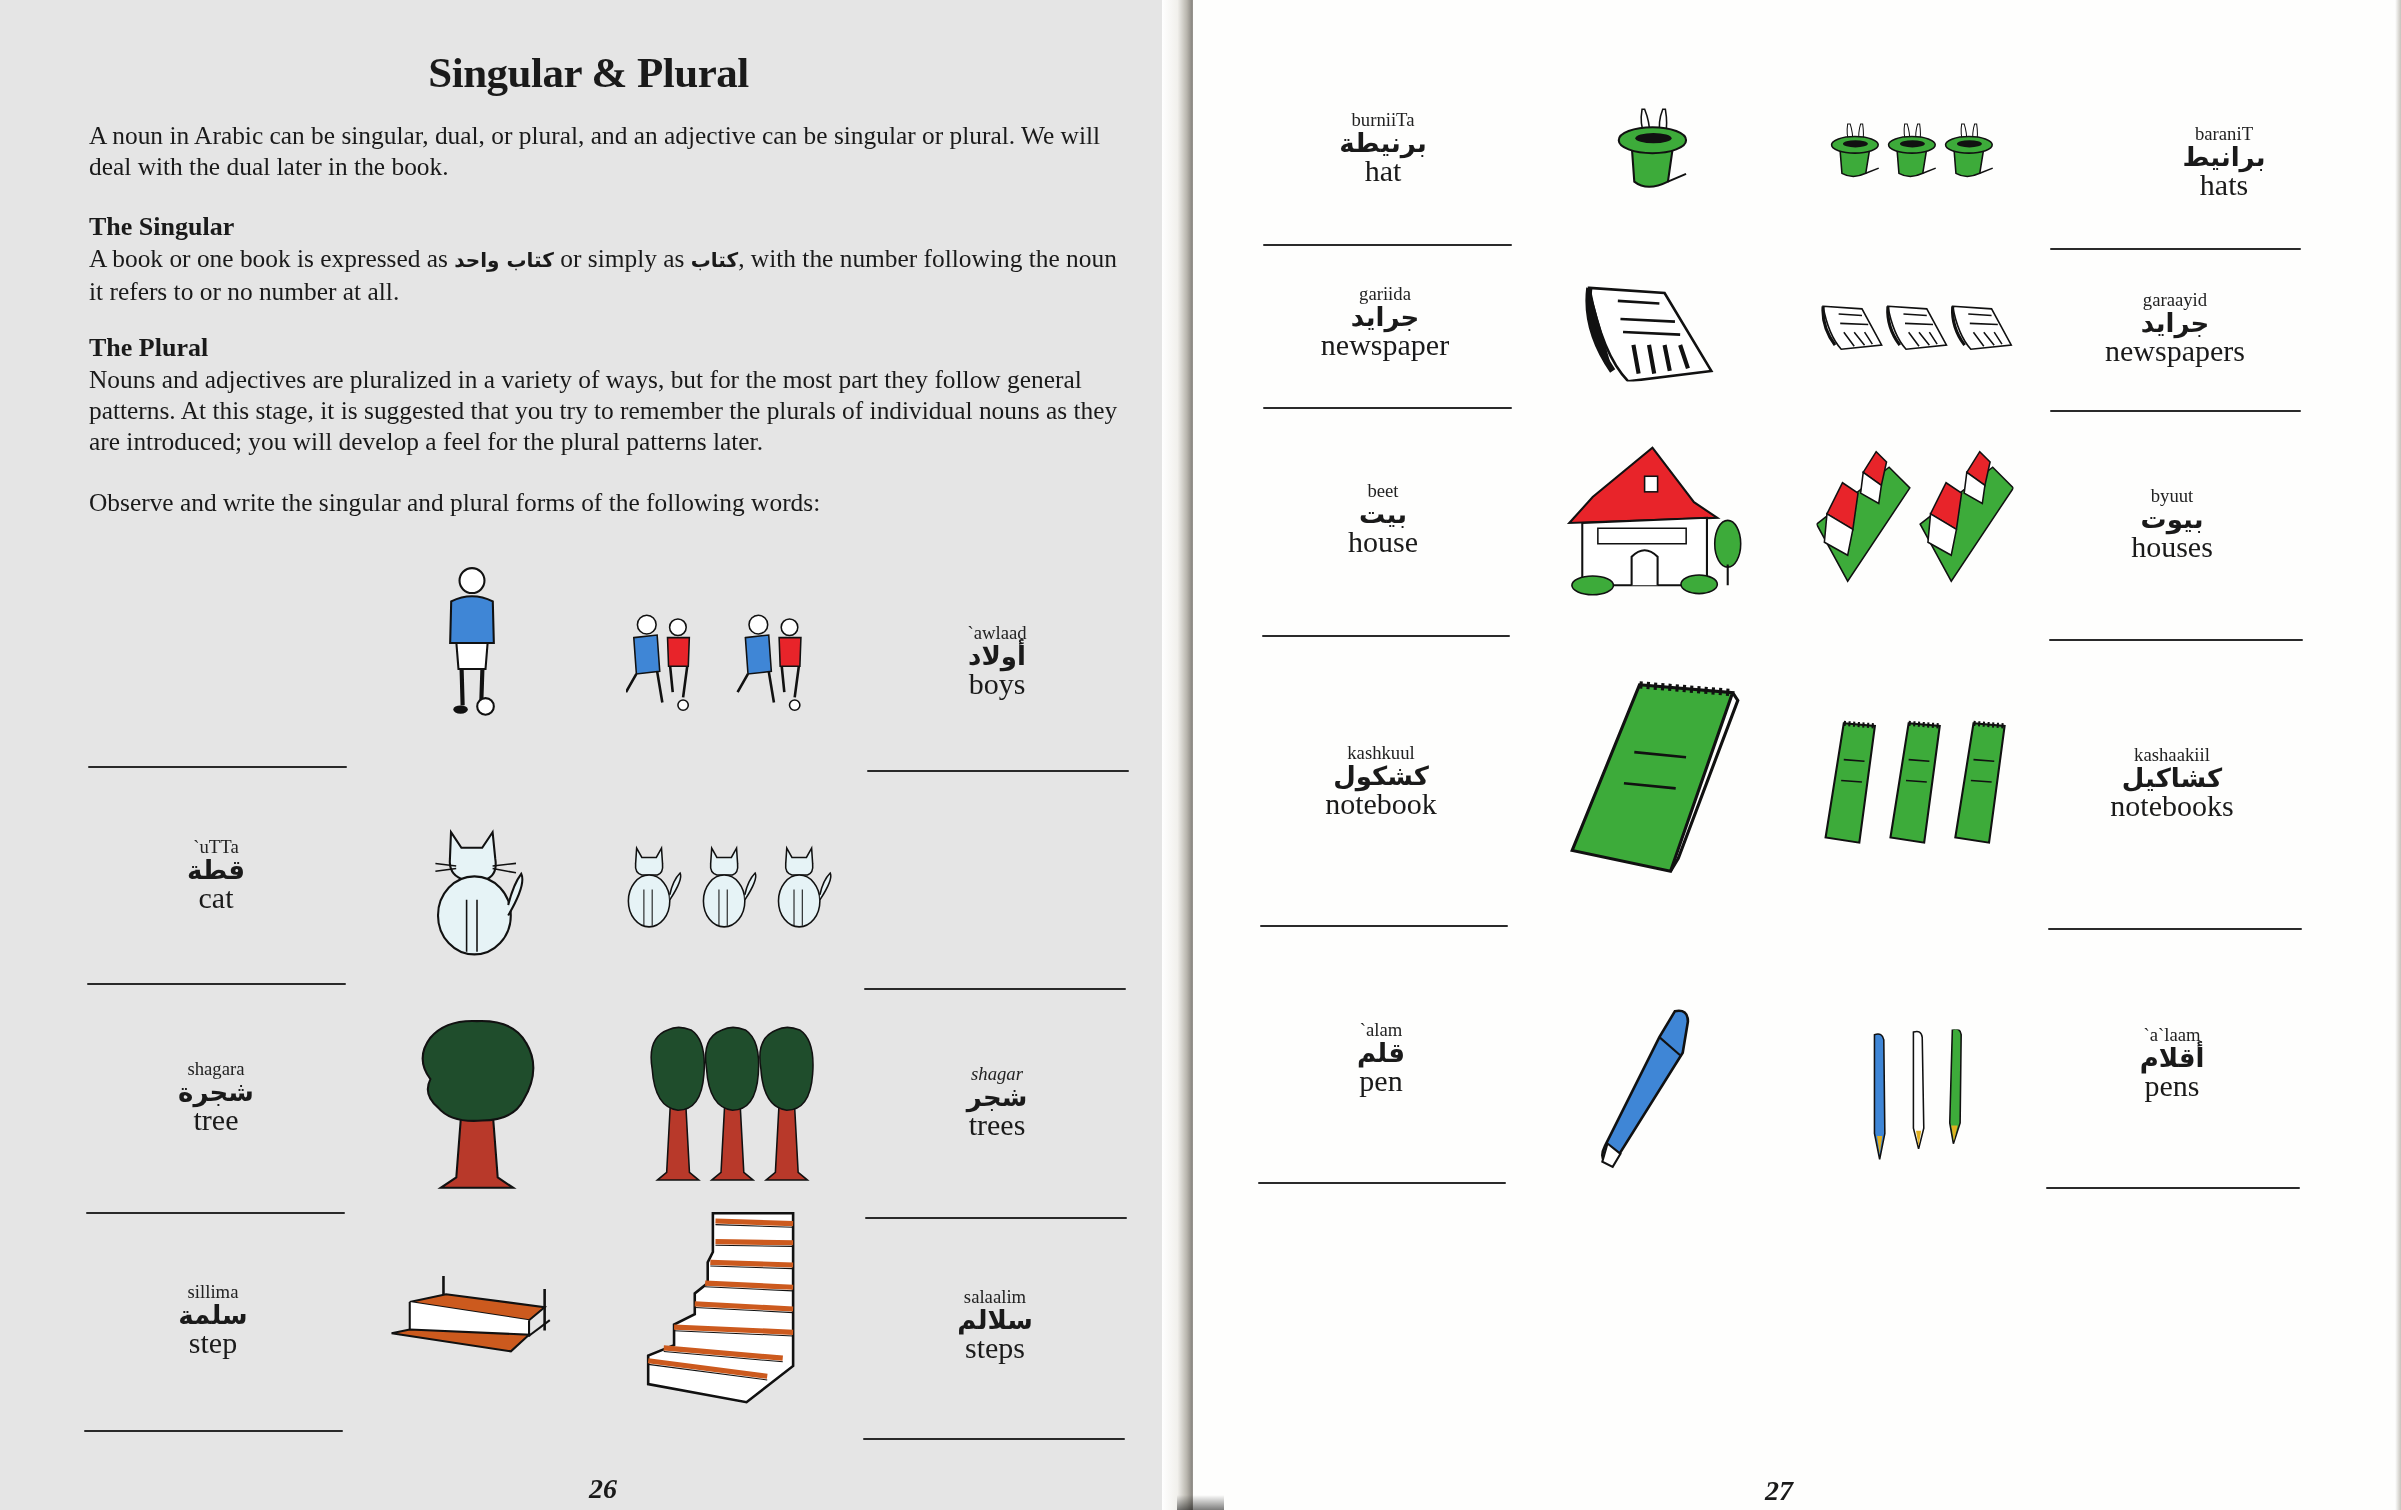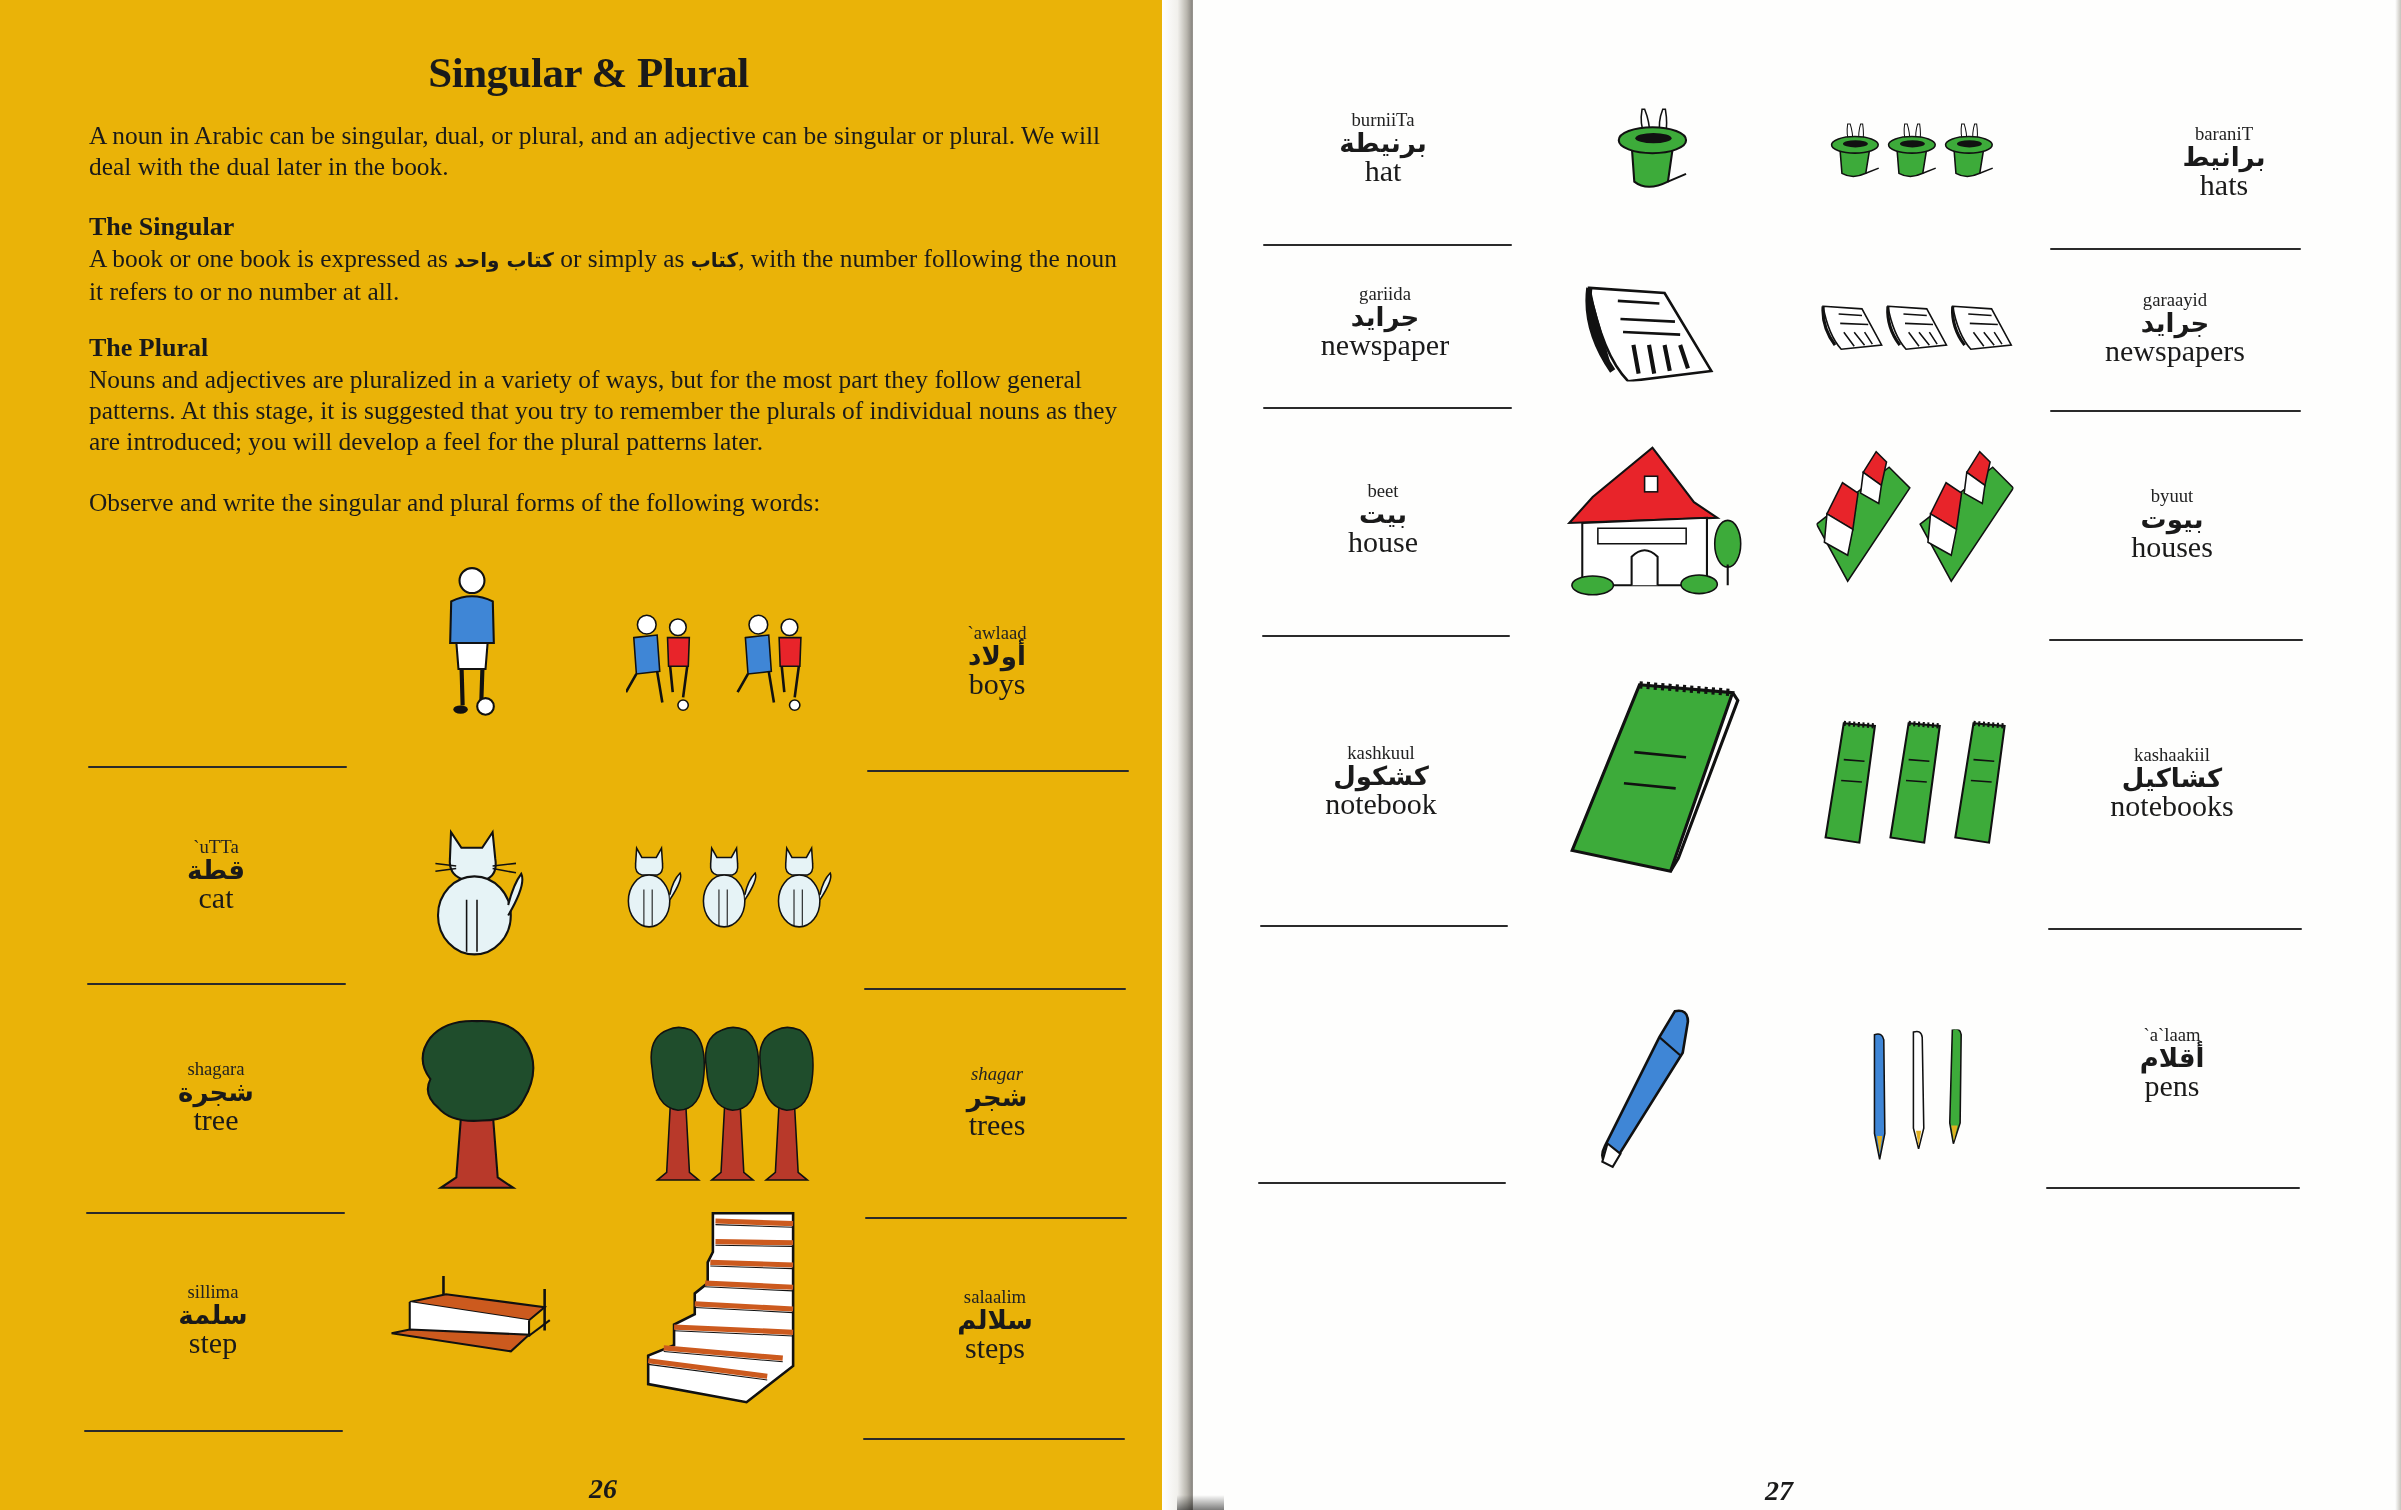--- a/index.html
+++ b/index.html
@@ -1,17 +1,17 @@
 <!DOCTYPE html>
 <html style="font-size:8.3px"><head>
 <meta charset="utf-8">
 <style>
   html, body { margin:0; padding:0; }
   body { width:2401px; height:1511px; position:relative; overflow:hidden; background:#ffffff; font-family:"Liberation Serif", "DejaVu Serif", serif; color:#1a1a1a; }
-  .page { position:absolute; top:0; height:1511px; background:#eab308; }
+  .page { position:absolute; top:0; height:1511px; background:#e5e5e5; }
   #page-left { left:0; width:1177px; }
   #page-right { left:1193px; width:1209px; background:#fefefd; }
   .gutter { position:absolute; top:0; height:1511px; left:1162px; width:62px;
     background:linear-gradient(to right,#ffffff 0%,#f1f0ec 25%,#b9b6ae 40%,#8d8a84 48%,#c9c6bf 56%,#f6f5f1 75%,#ffffff 100%); }
   .right-edge { position:absolute; top:0; right:0; width:7.3px; height:1511px; background:linear-gradient(to right,#ffffff,#d7d5cf 60%,#bdbab3); }
   .bottom-shadow { position:absolute; left:1177px; bottom:0; width:47px; height:15.6px; background:linear-gradient(to bottom, rgba(0,0,0,0), rgba(0,0,0,.55)); }
 
   .title { position:absolute; left:0; width:1177px; top:48px; text-align:center; font-weight:bold; font-size:43px; letter-spacing:-0.5px; }
   .para { position:absolute; left:89px; width:1037px; font-size:25.4px; line-height:31px; }
   .heading { position:absolute; left:89px; font-weight:bold; font-size:26px; }
@@ -277,20 +277,25 @@
   <svg class="pic" style="left:726px; top:783px;" width="192" height="130" viewBox="0 0 370 250">
     <g id="mininote">
       <path d="M40 10 L100 15 L70 240 L5 230 Z" fill="#3dab3a" stroke="#111" stroke-width="4"></path>
       <path d="M40 10 L100 15" stroke="#111" stroke-width="10" stroke-dasharray="4 5"></path>
       <path d="M40 80 L80 83 M35 120 L75 123" stroke="#111" stroke-width="3"></path>
     </g>
     <use href="#mininote" x="125"></use>
     <use href="#mininote" x="250"></use>
   </svg>
 
+  <div class="entry" style="left:188px; top:1019px;">
+    <div class="translit">`alam</div>
+    <div class="arabic">قلم</div>
+    <div class="english">pen</div>
+  </div>
   <div class="entry" style="left:979px; top:1024px;">
     <div class="translit">`a`laam</div>
     <div class="arabic">أقلام</div>
     <div class="english">pens</div>
   </div>
   <div class="writeline" style="left:65px; width:248px; top:1182px;"></div>
   <div class="writeline" style="left:853px; width:254px; top:1187px;"></div>
   <svg class="pic" style="left:456px; top:1089px;" width="104" height="166" viewBox="0 0 200 320">
     <path d="M150 10 Q175 5 175 30 L165 90 L40 290 Q30 310 15 300 Q5 290 15 270 L120 60 Z" fill="#3f86d6" stroke="#111" stroke-width="5"></path>
     <path d="M20 265 L45 285 L30 310 L10 300 Z" fill="#fff" stroke="#111" stroke-width="4"></path>

